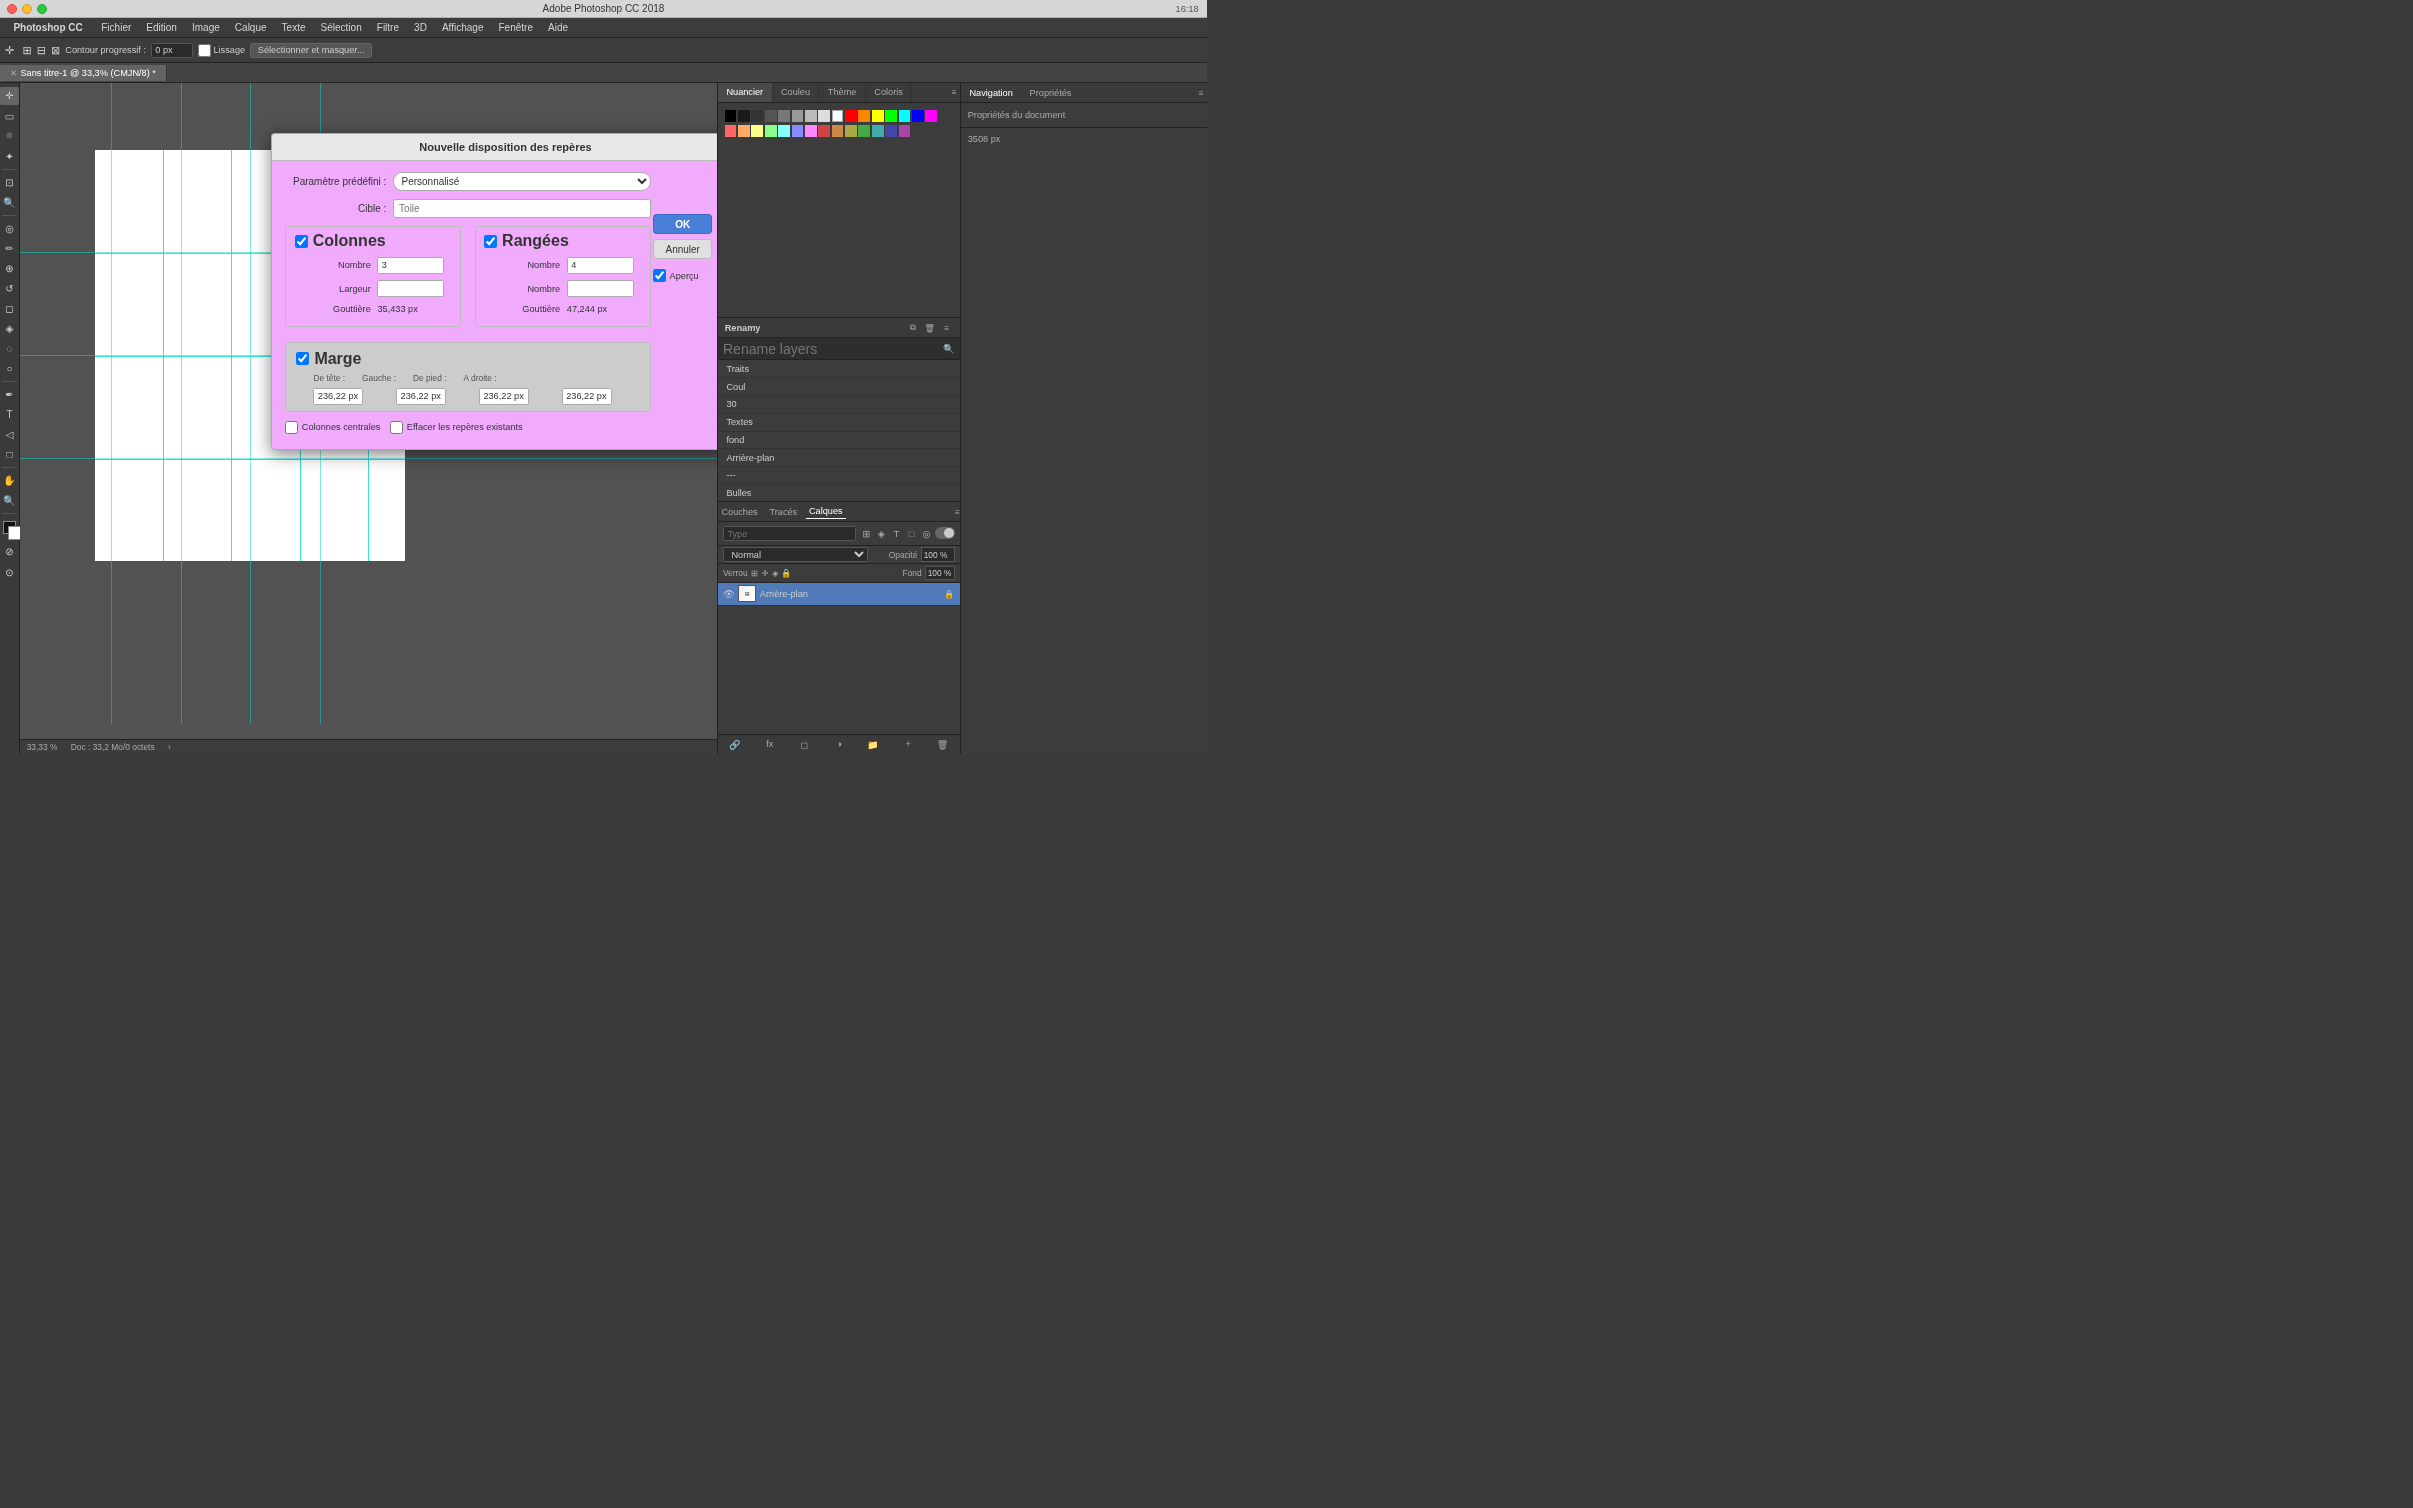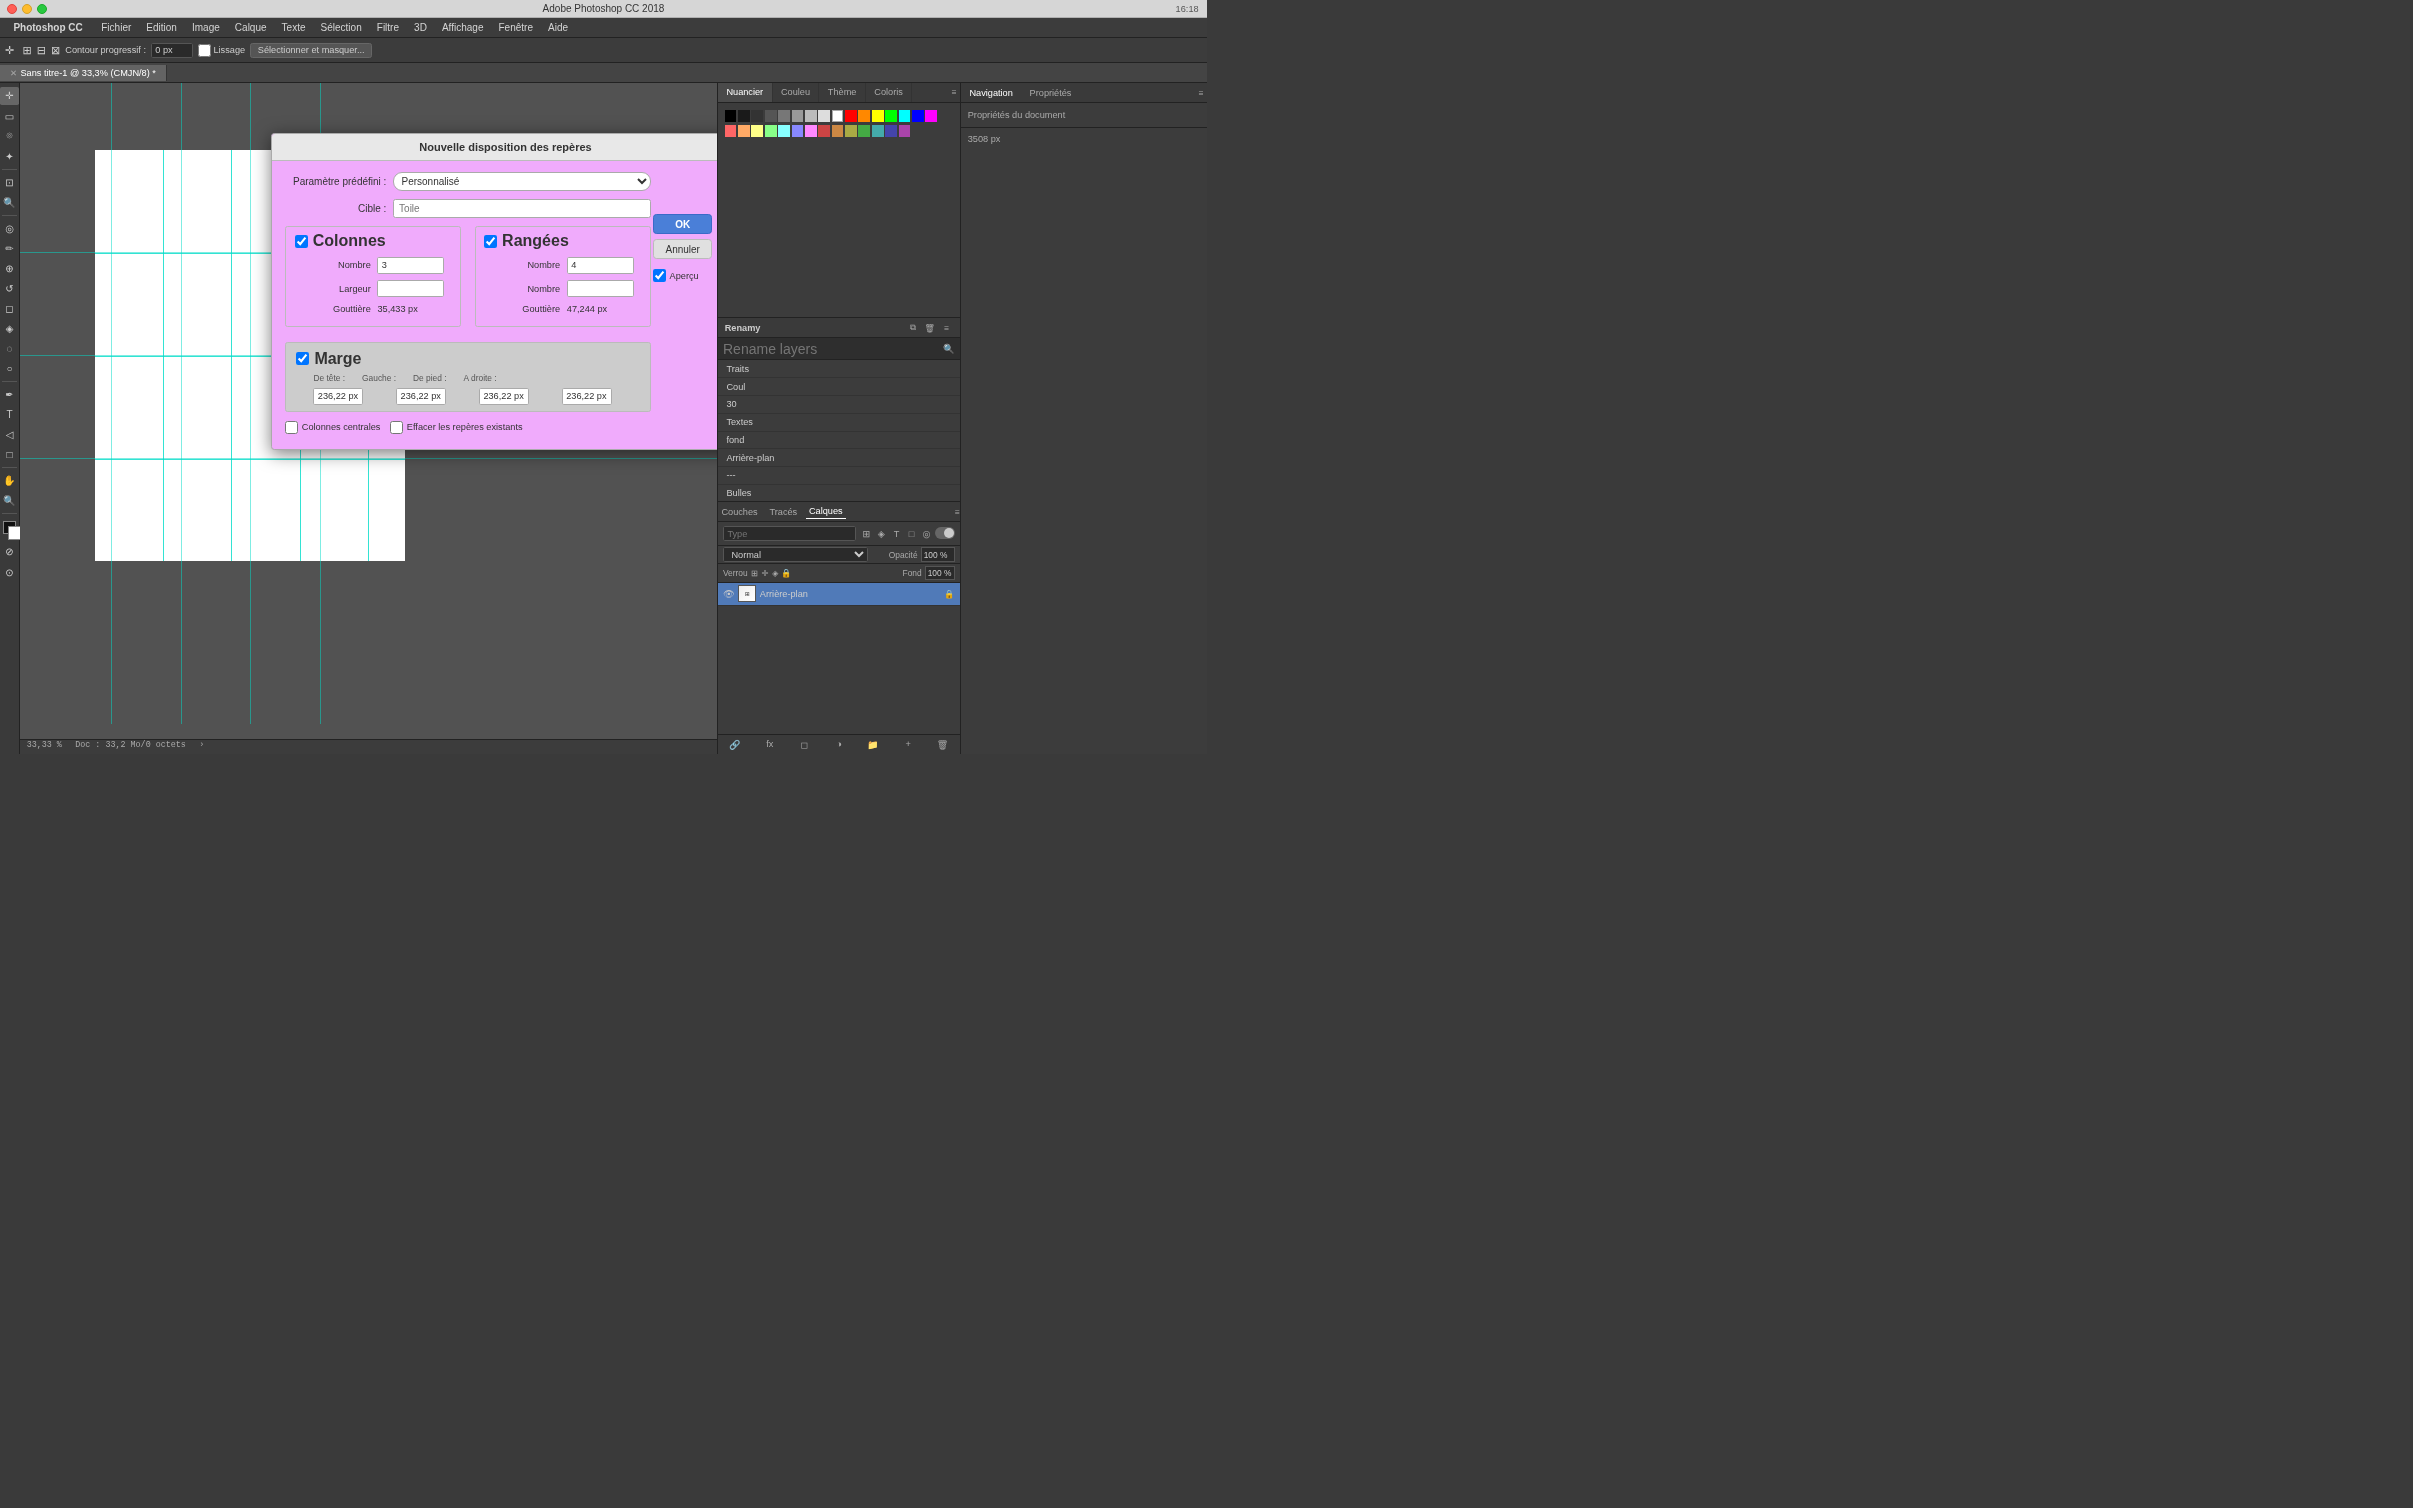--- a/index.html
+++ b/index.html
@@ -201,26 +201,25 @@
     
     .statusbar {
       position: absolute;
       bottom: 0;
       left: 0;
       right: 0;
       height: 15px;
       background: #3c3c3c;
       border-top: 0.8px solid #222;
       display: flex;
-      align-items: flex-start;
+      align-items: center;
       padding: 0 6.7px;
       font-size: 8.4px;
       color: #aaa;
       gap: 13.4px;
-      font-family: Liberation Mono, monospace;
     }
 
     
     .right-panel {
       width: 243px;
       background: #3c3c3c;
       border-left: 0.8px solid #222;
       display: flex;
       flex-direction: column;
     }

